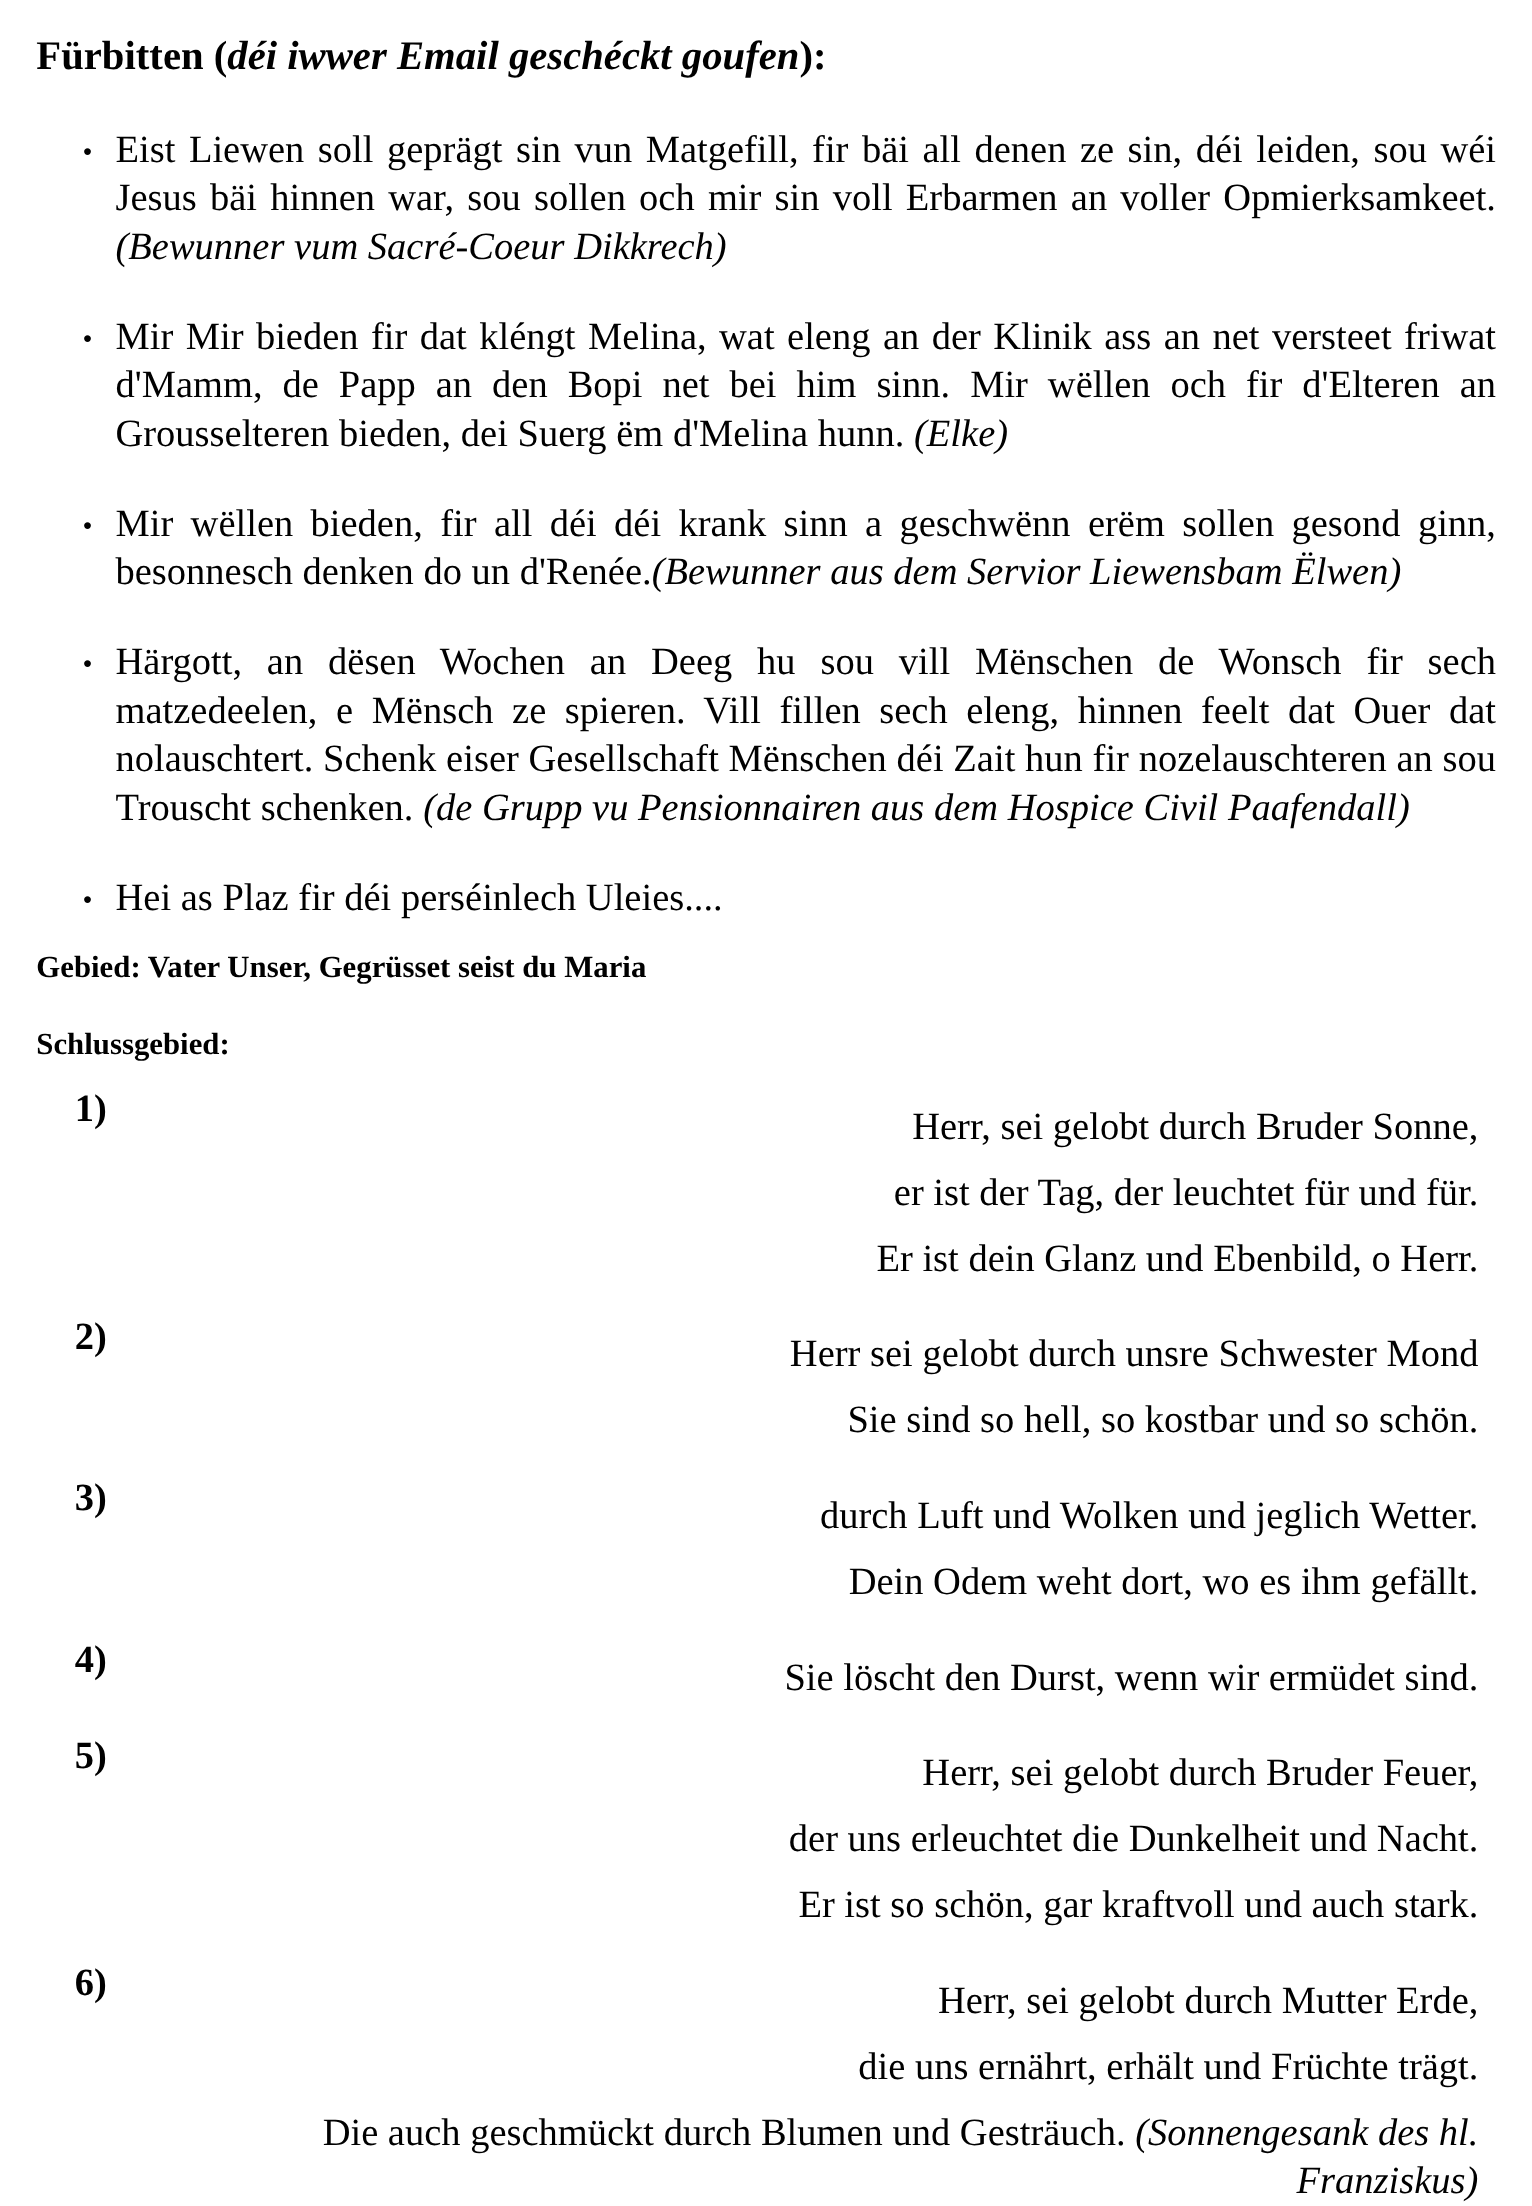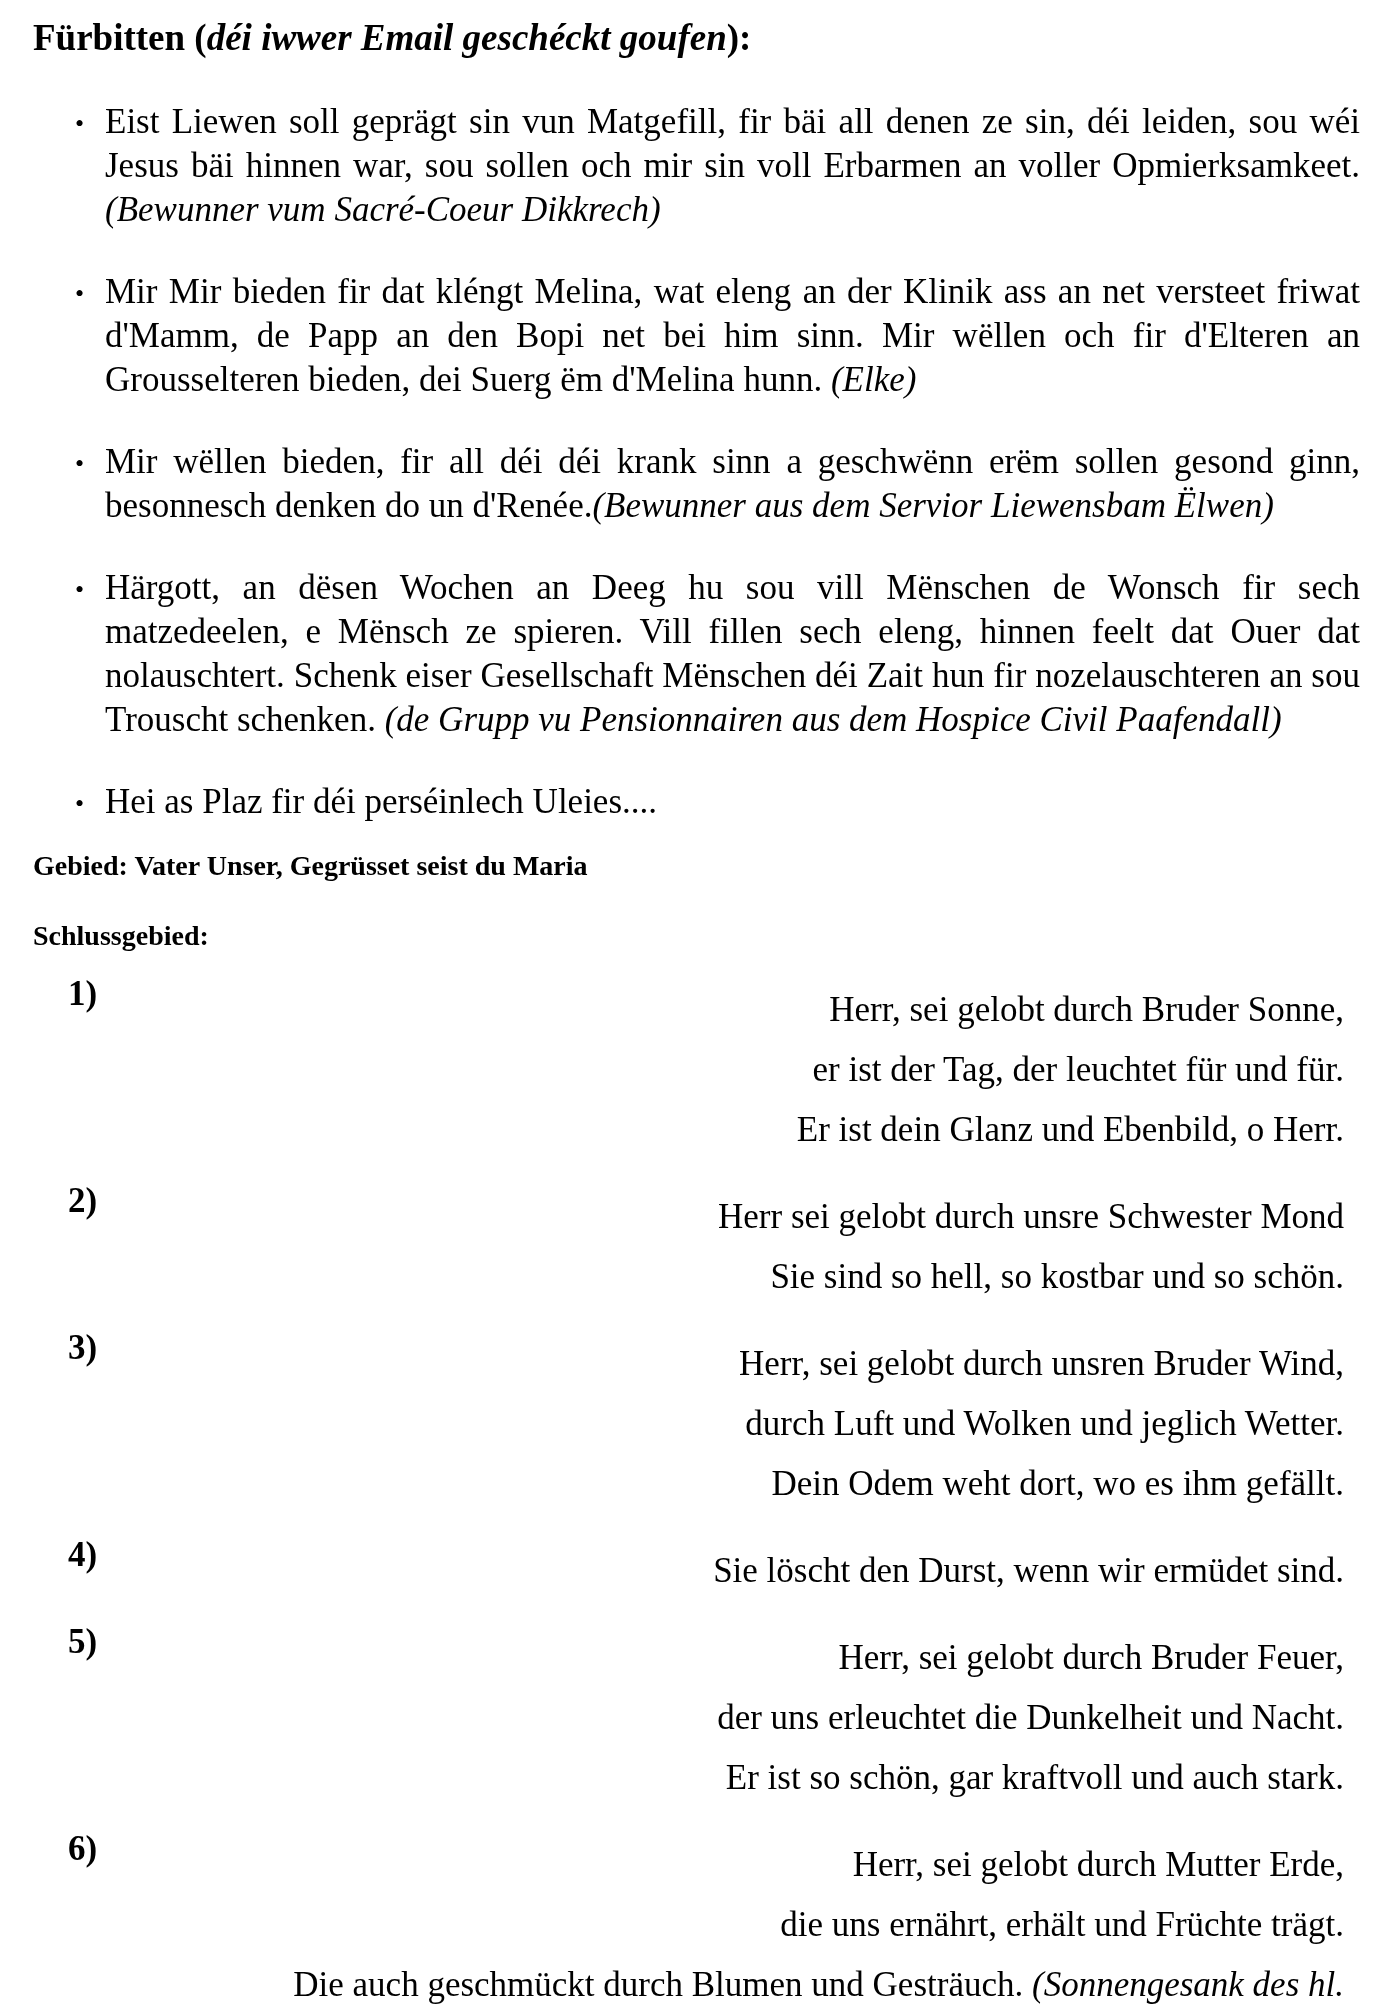--- a/index.html
+++ b/index.html
@@ -11,21 +11,21 @@
     width: 1393px;
     height: 2005px;
     overflow: hidden;
     color: #000000;
     font-family: "Liberation Serif", "DejaVu Serif", serif;
   }
   .page {
     box-sizing: border-box;
     width: 1393px;
     height: 1967px;
-    padding: 16px 33px 0 33px;
+    padding: 30px 33px 0 33px;
   }
   .it { font-style: italic; }
 
   .doc-title {
     margin: 0 0 40px 0;
     font-size: 37px;
     line-height: 44px;
     font-weight: bold;
   }
 
@@ -133,21 +133,20 @@
     <li class="citem">
       <span class="num">2)</span>
       <div class="lines">
         <div class="line">Herr sei gelobt durch unsre Schwester Mond</div>
         <div class="line">Sie sind so hell, so kostbar und so schön.</div>
       </div>
     </li>
     <li class="citem">
       <span class="num">3)</span>
       <div class="lines">
-        <div class="line">Herr, sei gelobt durch unsren Bruder Wind,</div>
         <div class="line">durch Luft und Wolken und jeglich Wetter.</div>
         <div class="line">Dein Odem weht dort, wo es ihm gefällt.</div>
       </div>
     </li>
     <li class="citem">
       <span class="num">4)</span>
       <div class="lines">
         <div class="line">Sie löscht den Durst, wenn wir ermüdet sind.</div>
       </div>
     </li>

